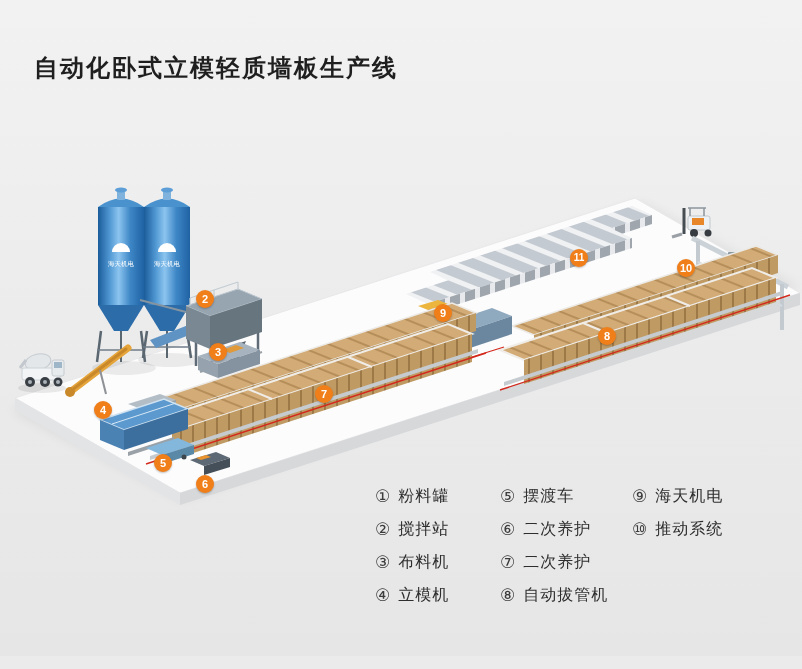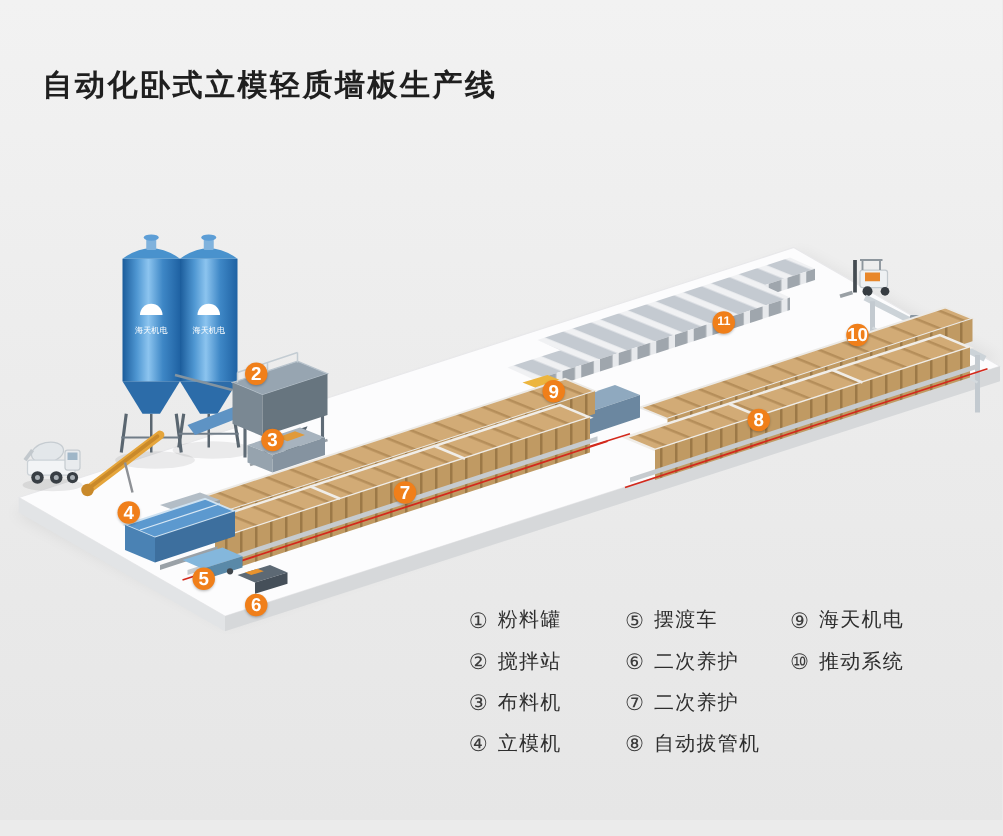--- a/index.html
+++ b/index.html
@@ -14,21 +14,21 @@
   }
   .stage svg{position:absolute;left:0;top:0;}
   .page-title{
     position:absolute;left:34px;top:52px;margin:0;
     font-size:24px;font-weight:700;color:#1f1f1f;letter-spacing:2px;
   }
   .marker{
     position:absolute;width:18px;height:18px;border-radius:50%;
     background:#f07f1a;color:#fff;
     display:flex;align-items:center;justify-content:center;
-    font-size:15px;font-weight:700;line-height:1;
+    font-size:11px;font-weight:700;line-height:1;
     transform:translate(-50%,-50%);
     box-shadow:0 1px 2px rgba(0,0,0,.25);
   }
   .legend-col{position:absolute;top:486px;}
   .legend-col.c1{left:375px;}
   .legend-col.c2{left:500px;}
   .legend-col.c3{left:632px;}
   .legend-item{
     display:flex;align-items:center;gap:8px;
     height:21px;margin-bottom:12px;

